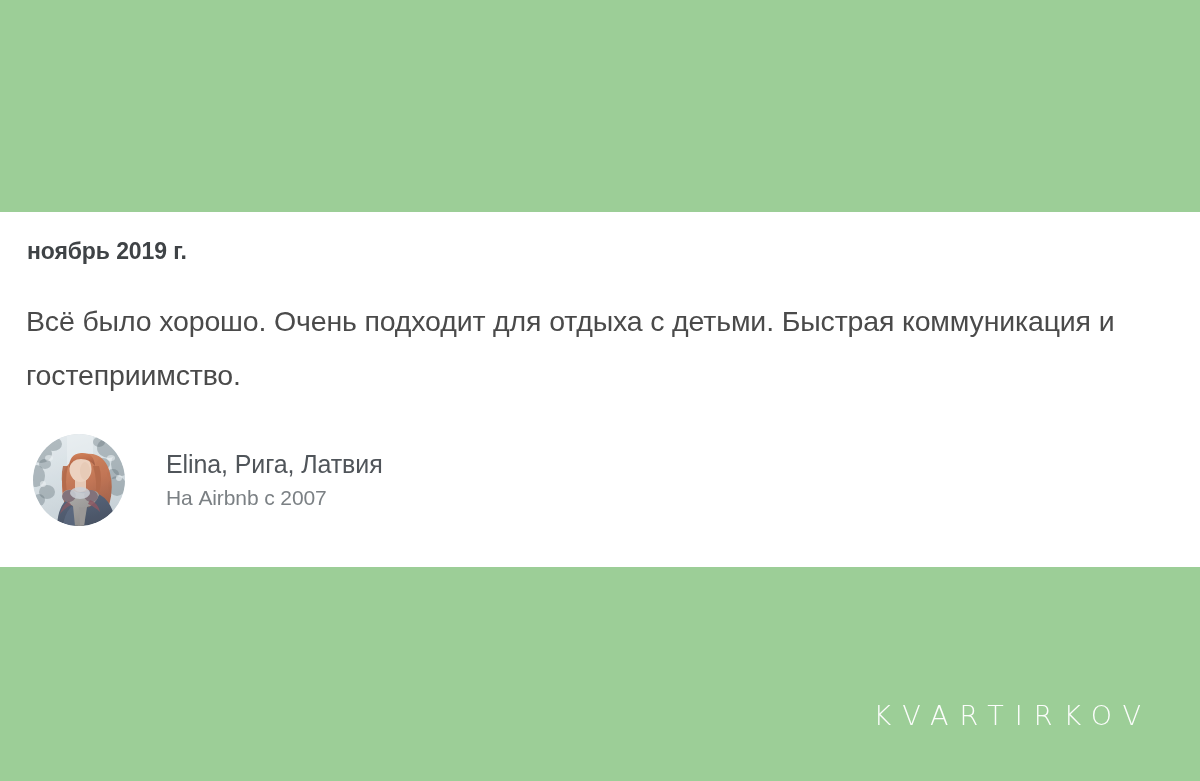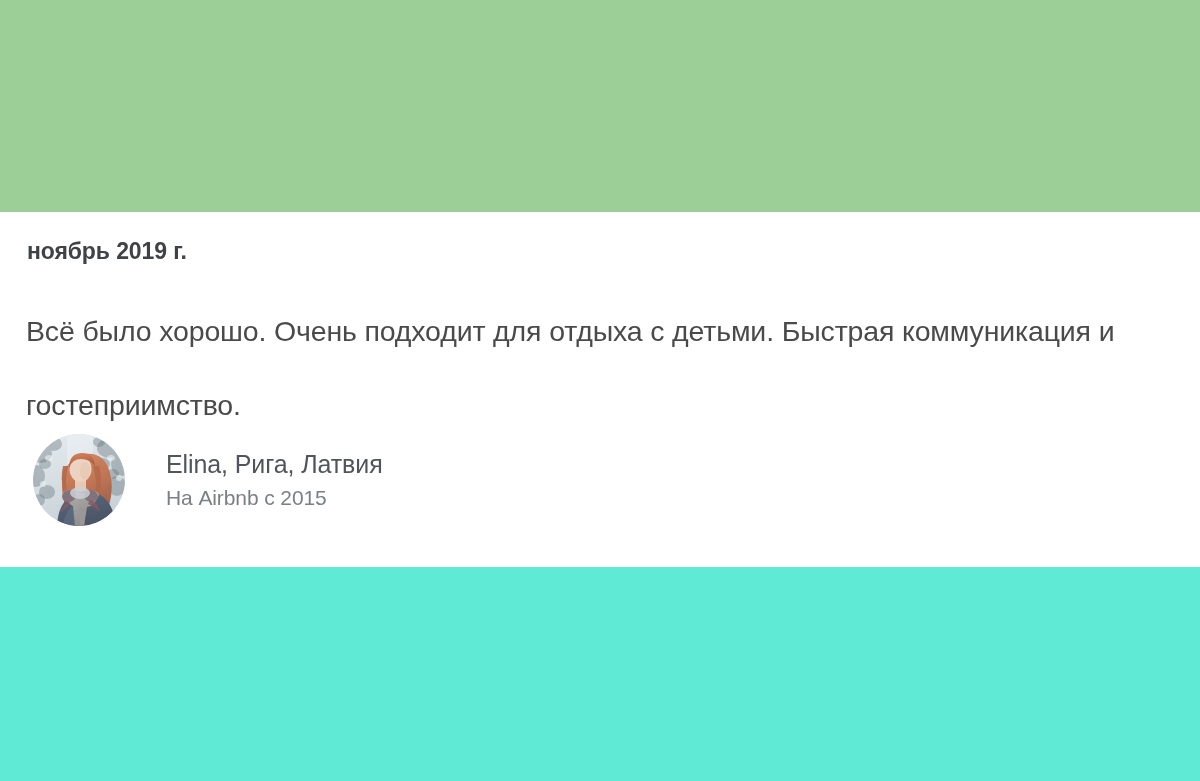--- a/index.html
+++ b/index.html
@@ -14,21 +14,21 @@
   body {
     font-family: "Liberation Sans", "DejaVu Sans", sans-serif;
     background: #9CCE97;
     position: relative;
   }
 
   .page {
     position: relative;
     width: 1200px;
     height: 781px;
-    background: #5eead4;
+    background: #fca5a5;
   }
 
   
   .band-top {
     position: absolute;
     top: 0; left: 0;
     width: 1200px;
     height: 212px;
     background: #9CCE97;
   }
@@ -53,21 +53,21 @@
     white-space: nowrap;
   }
 
   .review-body {
     position: absolute;
     left: 26px;
     top: 82px;
     width: 1136px;
     font-size: 28.5px;
     font-weight: 400;
-    line-height: 74px;
+    line-height: 54px;
     color: #4A4A4A;
     letter-spacing: -0.15px;
   }
 
   
   .author {
     position: absolute;
     left: 33px;
     top: 222px;
     width: 600px;
@@ -232,20 +232,23 @@
             <path d="M57 66 q8 3 10 12 q-6 -6 -12 -8z" fill="#7A3A45" opacity="0.85"></path>
             <path d="M36 67 q-7 4 -9 13 q6 -7 11 -9z" fill="#7A3A45" opacity="0.7"></path>
 
             <rect x="0" y="0" width="92" height="92" fill="#DCE4E8" opacity="0.18"></rect>
           </g>
         </svg>
       </div>
 
       <div class="author-text">
         <div class="author-name">Elina, Рига, Латвия</div>
-        <div class="author-since">На Airbnb с 2015</div>
+        <div class="author-since">На Airbnb с 2007</div>
       </div>
 
     </div>
   </div>
 
+  <div class="band-bottom">
+    <div class="watermark">KVARTIRKOV</div>
+  </div>
 
 </div>
 
 </body></html>

